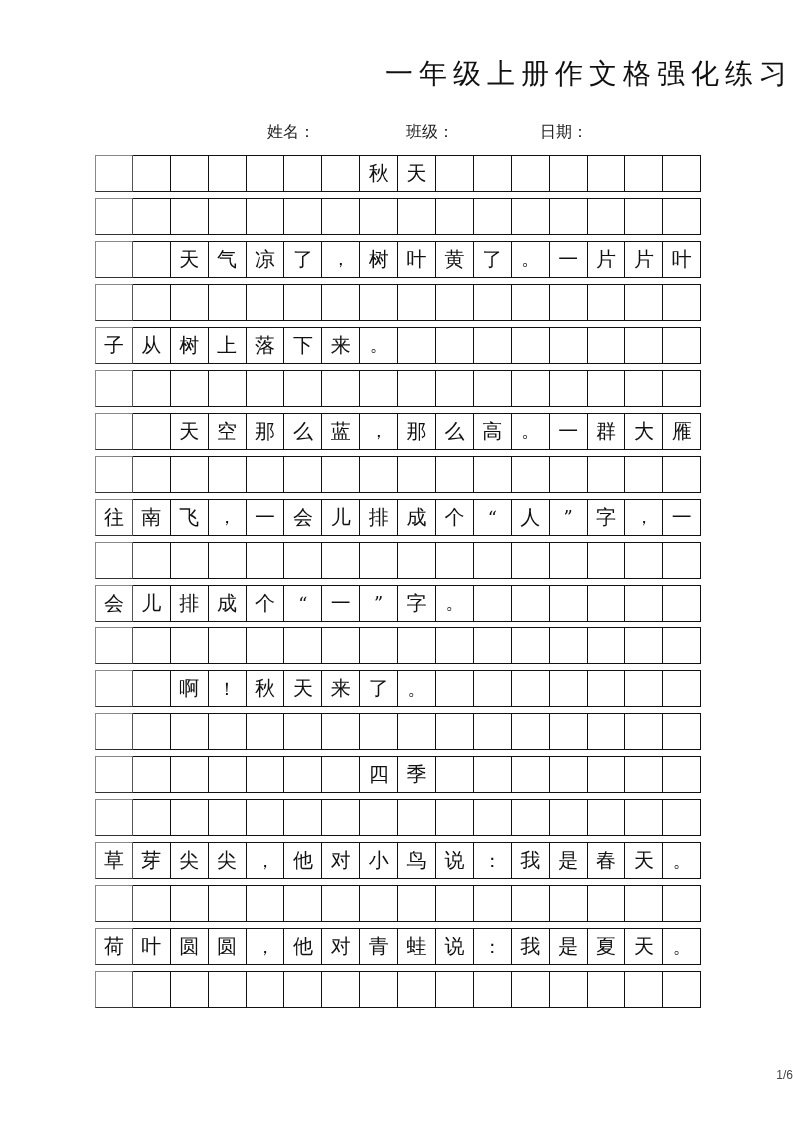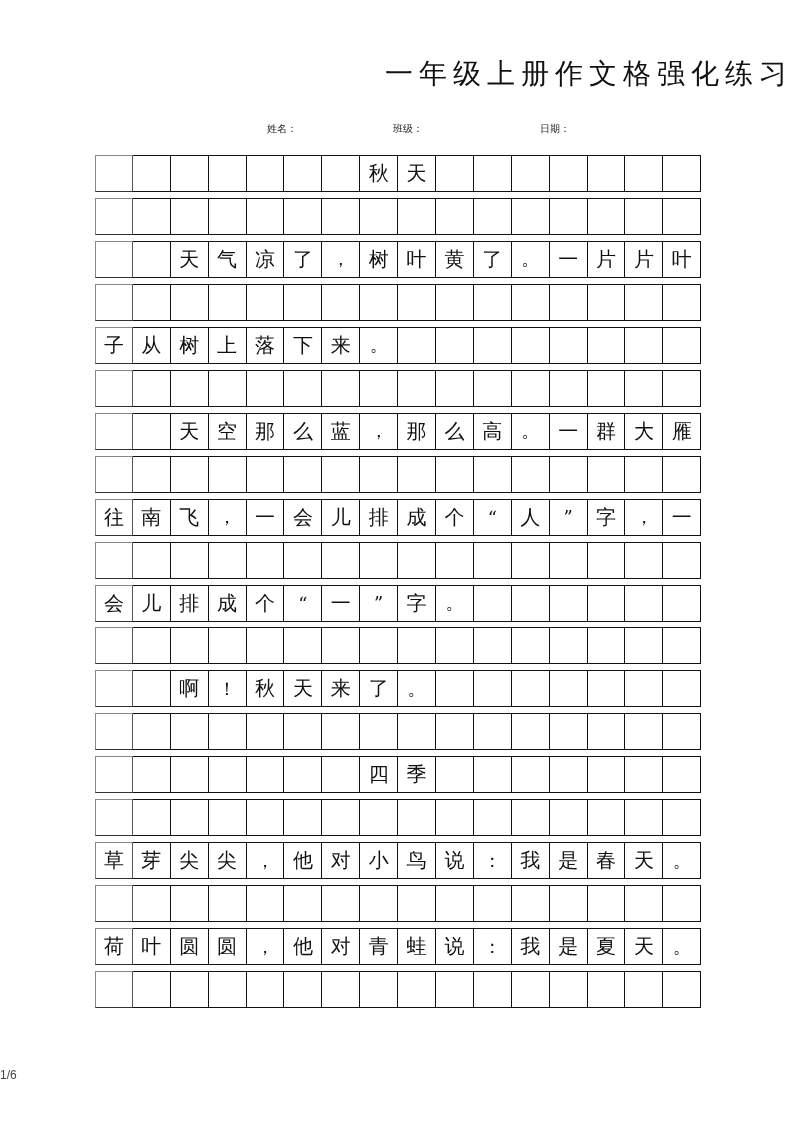--- a/index.html
+++ b/index.html
@@ -8,21 +8,21 @@
       font-family: "DejaVu Serif", "Liberation Serif", serif;
       color: #111;
     }
     .title {
       position: absolute; left: 0; top: 55px; width: 793px;
       text-align: right; font-size: 28px; letter-spacing: 6px;
       font-family: "DejaVu Serif", serif; color: #111;
     }
     .info-line {
       position: absolute; top: 122px; left: 0; width: 793px; height: 20px;
-      font-family: Liberation Sans, sans-serif; font-size: 10px; color: #222;
+      font-family: Liberation Sans, sans-serif; font-size: 16px; color: #222;
     }
     .info-line span { position: absolute; top: 0; }
     .grid {
       position: absolute; left: 95px; top: 155px; width: 607px;
     }
     .row {
       position: absolute; left: 0; height: 37px; width: 607px;
       display: flex;
     }
     .cell {
@@ -31,32 +31,32 @@
       border-right: 1.3px solid #111;
       display: flex; align-items: center; justify-content: center;
       font-size: 20px; font-family: "DejaVu Serif", serif; color: #111;
     }
     .cell.first {
       border-left: 1.3px solid #888; border-top-color: #888; border-bottom-color: #333;
       border-right-color: #555;
     }
     .cell.punct { font-size: 18px; }
     .footer {
-      position: absolute; top: 1068px; left: 0; width: 793px; text-align: left;
+      position: absolute; top: 1068px; left: 0; width: 793px; text-align: right;
       font-family: "Liberation Sans", "DejaVu Sans", sans-serif; font-size: 12px; color: #444;
     }
   </style>
 </head>
 <body>
 
 <div class="title">一年级上册作文格强化练习</div>
 
 <div class="info-line">
   <span style="left:267px">姓名：</span>
-  <span style="left:393px">班级：</span>
+  <span style="left:406px">班级：</span>
   <span style="left:540px">日期：</span>
 </div>
 
 <div class="grid" id="grid">
     <div class="row" style="top: 0px;">
       <div class="cell first"></div>
       <div class="cell"></div>
       <div class="cell"></div>
       <div class="cell"></div>
       <div class="cell"></div>

